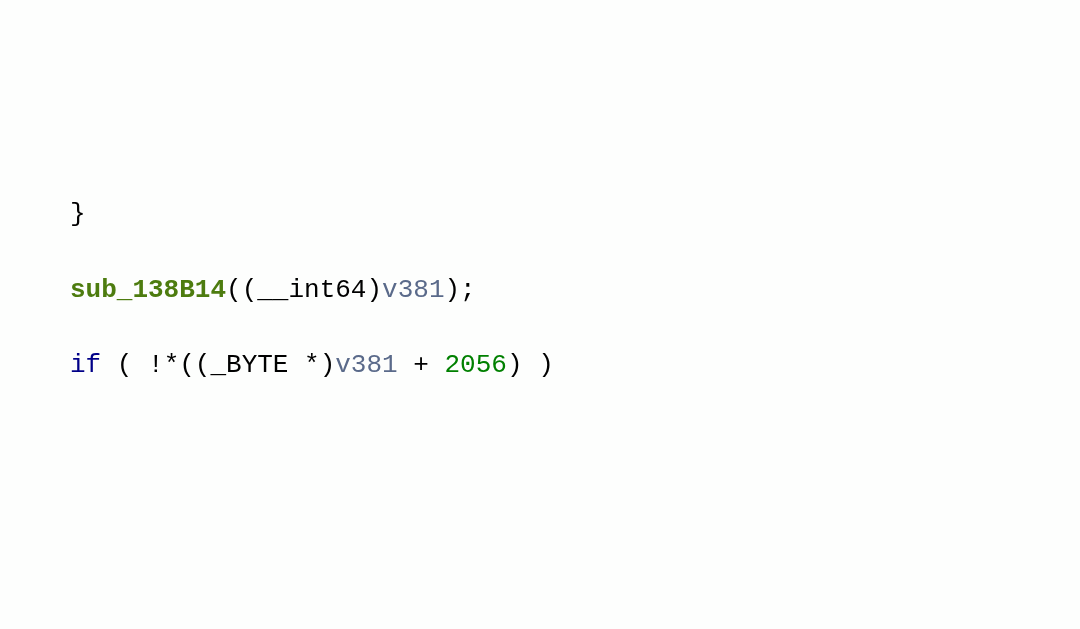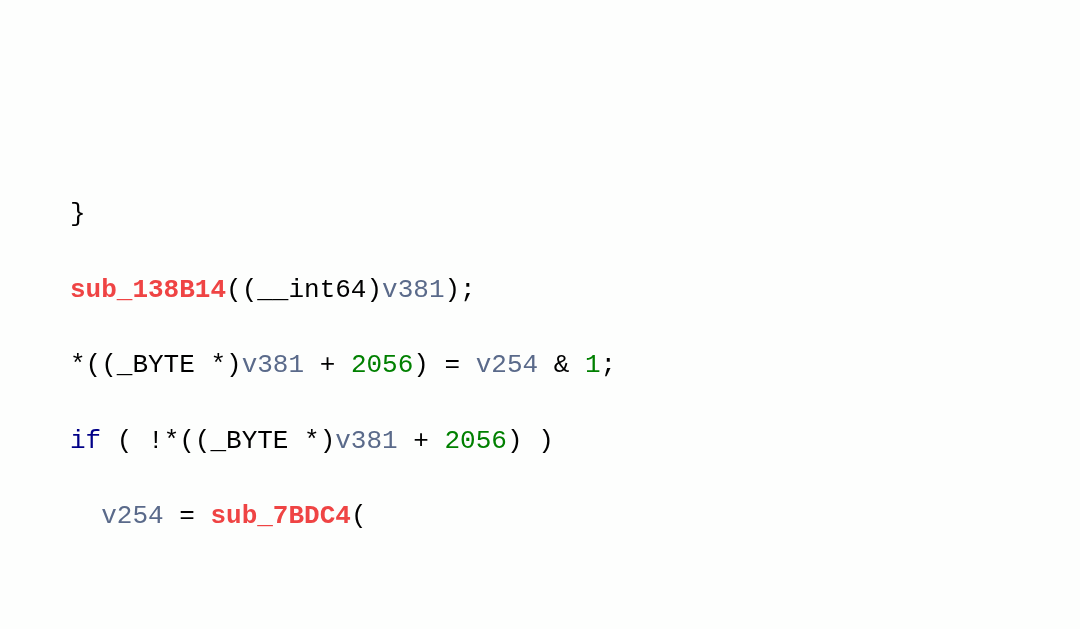--- a/index.html
+++ b/index.html
@@ -10,37 +10,35 @@
       line-height: 1.45;
       padding: 0;
       white-space: pre;
       color: #000;
     }
     .code-view {
       padding: 8px 0 0 70px;
     }
     .line { display: block; }
     .kw { color: #000088; font-weight: normal; }     
-    .func { color: #ef4444; font-weight: bold; }   
+    .func { color: #4d7c0f; font-weight: bold; }   
     .type { color: #000000; }                       
     .var { color: #5a6a8a; font-family: Liberation Mono, monospace; }                        
     .num { color: #008000; }
     .pn  { color: #000; }
   </style>
 </head>
 <body>
 
 
 
 <div class="code-view">
 <span class="line"><span class="pn">}</span></span>
 <span class="line"><span class="func">sub_138B14</span><span class="pn">((</span><span class="type">__int64</span><span class="pn">)</span><span class="var">v381</span><span class="pn">);</span></span>
-<span class="line"><span class="pn">*((</span><span class="type">_BYTE</span><span class="pn"> *)</span><span class="var">v381</span><span class="pn"> + </span><span class="num">2056</span><span class="pn">) = </span><span class="var">v254</span><span class="pn"> &amp; </span><span class="num">1</span><span class="pn">;</span></span>
 <span class="line"><span class="kw">if</span><span class="pn"> ( !*((</span><span class="type">_BYTE</span><span class="pn"> *)</span><span class="var">v381</span><span class="pn"> + </span><span class="num">2056</span><span class="pn">) )</span></span>
-<span class="line">  <span class="var">v254</span><span class="pn"> = </span><span class="func">sub_7BDC4</span><span class="pn">(</span></span>
 
 
 
 
 
 
 
 
 
 

